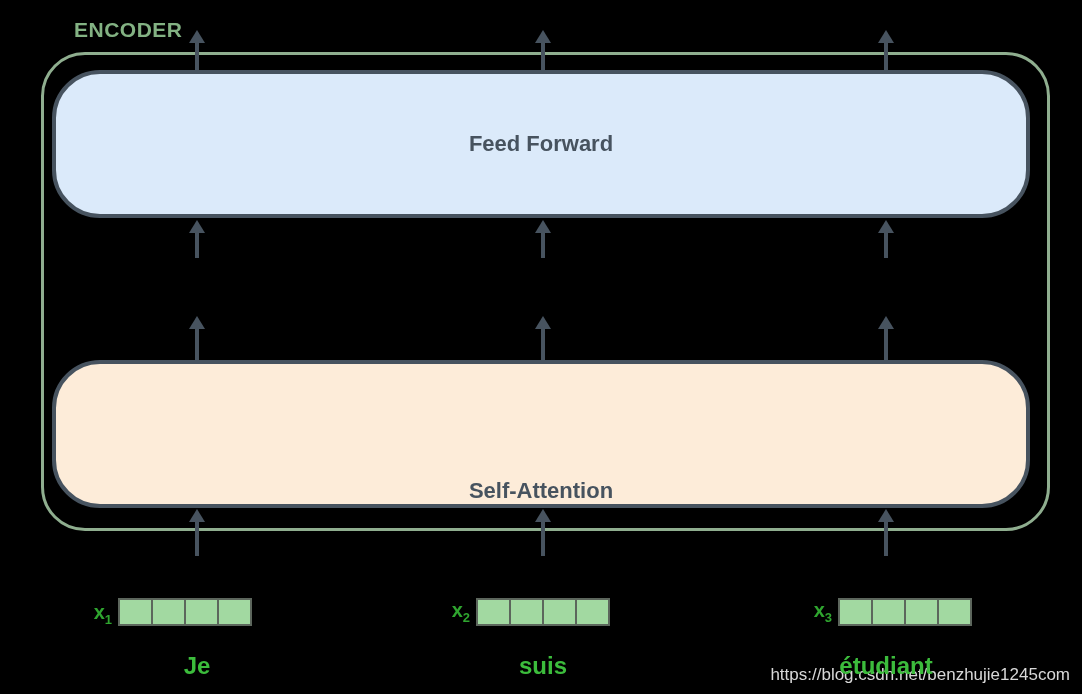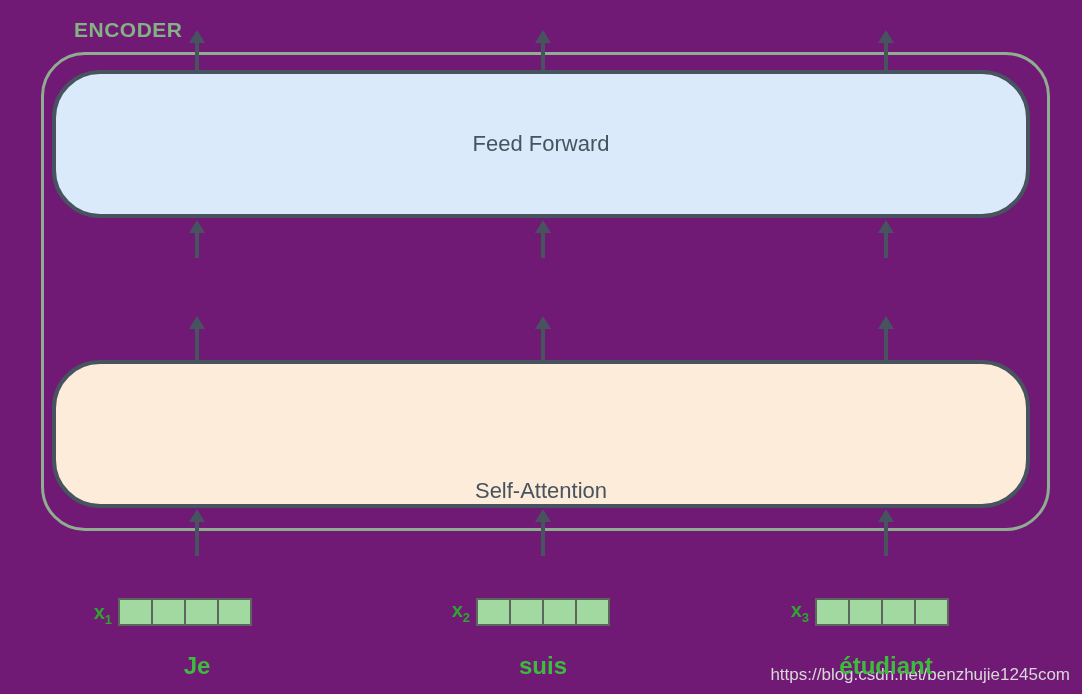--- a/index.html
+++ b/index.html
@@ -1,20 +1,20 @@
 <!DOCTYPE html>
 <html style="--encoder-green: #83b283; --frame-green: #8fae8f; --dark-stroke: #47535f; --feed-forward-fill: #dbeafa; --self-attention-fill: #fdecd9; --z-fill: #fbb6da; --z-border: #565b63; --z-label-pink: #f2609f; --x-fill: #a2d9a1; --x-border: #5c665c; --x-label-green: #2fa52f; --word-green: #3cbc3c; --watermark-gray: #d8d8d8;"><head>
 <meta charset="utf-8">
 <style>
   html, body { margin: 0; padding: 0; background: #ffffff; }
   .stage {
     position: relative;
     width: 1082px;
     height: 694px;
-    background: #701a75;
+    background: #000000;
     overflow: hidden;
     font-family: "Liberation Sans", sans-serif;
   }
 
   
   .encoder-label {
     position: absolute;
     left: 74px; top: 18px;
     font-size: 21px;
     font-weight: 600;
@@ -45,20 +45,21 @@
     display: flex;
     align-items: center;
     justify-content: center;
     z-index: 2;
   }
   .block.ff { top: 70px;  background: var(--feed-forward-fill, #dbeafa); }
   .block.sa { top: 360px; background: var(--self-attention-fill, #fdecd9); align-items: flex-end; }
   .block-label {
     font-size: 22px;
     color: var(--dark-stroke, #47535f);
+    font-weight: bold;
   }
 
   
   .arrow { position: absolute; width: 16px; z-index: 4; }
   .arrow::before {
     content: "";
     position: absolute;
     top: 0; left: 50%;
     transform: translateX(-50%);
     width: 0; height: 0;
@@ -104,21 +105,21 @@
   .cell { width: 31px; height: 24px; }
   .z-cells { border: 2px solid var(--z-border, #565b63); background: var(--z-fill, #fbb6da); }
   .z-cells .cell + .cell { border-left: 2px solid var(--z-border, #565b63); }
   .x-cells { border: 2px solid var(--x-border, #5c665c); background: var(--x-fill, #a2d9a1); }
   .x-cells .cell + .cell { border-left: 2px solid var(--x-border, #5c665c); }
   .pos-z1 { left: 84px;  top: 277px; }
   .pos-z2 { left: 430px; top: 277px; }
   .pos-z3 { left: 773px; top: 277px; }
   .pos-x1 { left: 72px;  top: 598px; align-items: flex-end; }
   .pos-x2 { left: 430px; top: 598px; }
-  .pos-x3 { left: 769px; top: 598px; }
+  .pos-x3 { left: 792px; top: 598px; }
 
   
   .word {
     position: absolute;
     top: 652px;
     transform: translateX(-50%);
     font-size: 24px;
     font-weight: bold;
     color: var(--word-green, #3cbc3c);
     z-index: 6;

